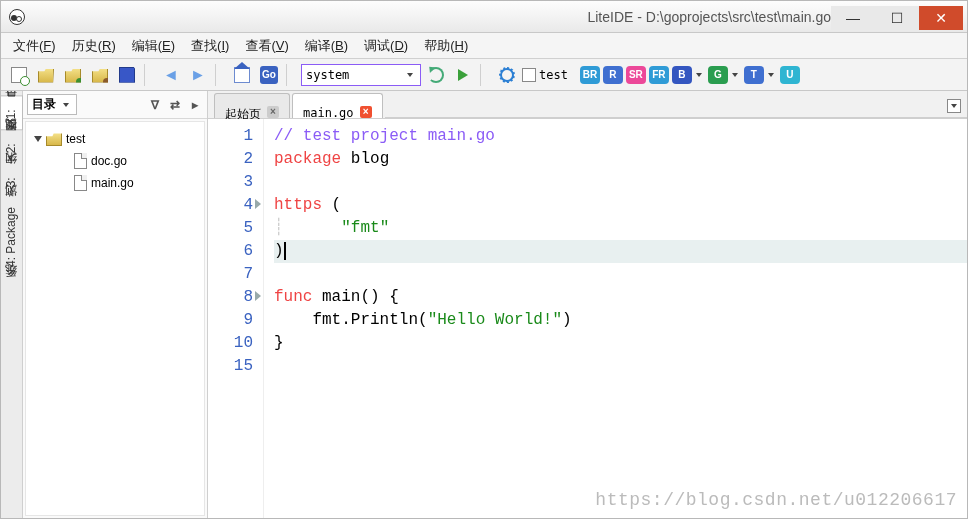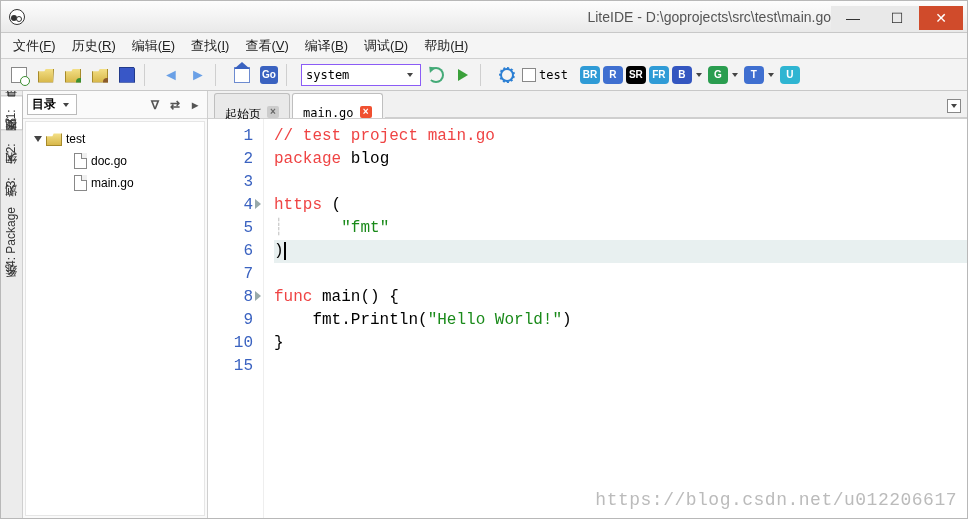--- a/index.html
+++ b/index.html
@@ -36,21 +36,21 @@
   .save { background:#3857c7; border:1px solid #223a8a; clip-path: polygon(0 0,90% 0,100% 15%,100% 100%,0 100%); }
   .home { width:16px;height:16px;background:#fff;border:1px solid #6d8bd0;position:relative;}
   .home:before{content:"";position:absolute;top:-6px;left:-1px;width:0;height:0;border-left:8px solid transparent;border-right:8px solid transparent;border-bottom:7px solid #3a62c0;}
   .go-icn { width:18px;height:18px;border-radius:3px;background:#3a62c0;color:#fff;font:bold 10px/18px Arial;text-align:center;}
   .reload { width:16px;height:16px;border:2px solid #4a7; border-radius:50%; border-left-color:transparent; position:relative; }
   .reload:after{content:"";position:absolute;left:-3px;top:-3px;width:0;height:0;border-left:4px solid transparent;border-right:4px solid transparent;border-bottom:5px solid #4a7;transform:rotate(-45deg);}
   .play { width:0;height:0;border-left:10px solid #3aa03a;border-top:6px solid transparent;border-bottom:6px solid transparent; display:inline-block; }
   .gear { width:14px;height:14px;border:2px solid #2b7fd4;border-radius:50%;position:relative;}
   .gear:before{content:"";position:absolute;inset:-3px;border:2px dotted #2b7fd4;border-radius:50%;}
   .badge { width:20px;height:18px;border-radius:4px;color:#fff;font:bold 10px/18px Arial;text-align:center;display:inline-block; }
-  .bBR{background:#2f9bd6}.bR{background:#3f6fd0}.bSR{background:#000000}.bFR{background:#2f9bd6}.bB{background:#3456c0}.bG{background:#2a9d4f}.bT{background:#3f6fd0}.bU{background:#2fb5d2}
+  .bBR{background:#2f9bd6}.bR{background:#3f6fd0}.bSR{background:#ec4899}.bFR{background:#2f9bd6}.bB{background:#3456c0}.bG{background:#2a9d4f}.bT{background:#3f6fd0}.bU{background:#2fb5d2}
   .dropdown-arrow{width:0;height:0;border-left:3px solid transparent;border-right:3px solid transparent;border-top:4px solid #444;display:inline-block;margin:0 3px;}
   .tool-dd { display:flex;align-items:center;gap:1px; }
   .envsel { height:22px; width:120px; border:1px solid #8b5cf6; background:#fff; display:flex;align-items:center;justify-content:space-between;padding:0 4px; font-family:Consolas,monospace;font-size:12px;}
   .chk {width:14px;height:14px;border:1px solid #888;background:#fff;display:inline-block;vertical-align:middle;margin-right:3px;}
   .testlbl{font-family:Consolas,monospace;font-size:12px;vertical-align:middle;}
 
   
   .body { flex:1; display:flex; overflow:hidden; }
   .left-tabs { width:22px; background:#ececec; border-right:1px solid #cfcfcf; display:flex; flex-direction:column; align-items:center; padding-top:4px; }
   .vtab { writing-mode: vertical-rl; transform: rotate(180deg); padding:10px 2px; font-size:12px; color:#333; white-space:nowrap; }
@@ -78,21 +78,21 @@
   .tabs-end{flex:1;height:24px;border-bottom:1px solid #cfcfcf;display:flex;align-items:center;justify-content:flex-end;padding-right:6px;}
   .tabs-dd{width:14px;height:14px;border:1px solid #888;background:#fff;display:flex;align-items:center;justify-content:center;}
 
   .code { flex:1; display:flex; font-family: Consolas, "Courier New", monospace; font-size:16px; line-height:23px; overflow:hidden; }
   .gutter { width:56px; text-align:right; padding:6px 10px 6px 0; color:#3a62c0; background:#fff; border-right:1px solid #eee;}
   .gutter .ln{position:relative;height:23px;}
   .foldm{position:absolute;right:-8px;top:5px;width:0;height:0;border-top:5px solid transparent;border-bottom:5px solid transparent;border-left:6px solid #9aa;}
   .src { flex:1; padding:6px 0 6px 10px; position:relative; }
   .src-line{height:23px; white-space:pre;}
   .src-line.cur{background:#e8f0f0;}
-  .c-comment{color:#ef4444;}
+  .c-comment{color:#8b5cf6;}
   .c-kw{color:#ef4444;font-weight:normal;}
   .c-str{color:#1a8a1a;}
   .cursor{display:inline-block;width:0;border-left:2px solid #000;height:18px;vertical-align:middle;animation:blink 1s step-end infinite;}
   @keyframes blink{50%{opacity:0}}
   .dotguide{color:#ccc;}
 
   .watermark{position:absolute;right:10px;bottom:6px;color:#bbb;font-size:18px;letter-spacing:0.5px;}
 </style>
 </head>
 <body>

